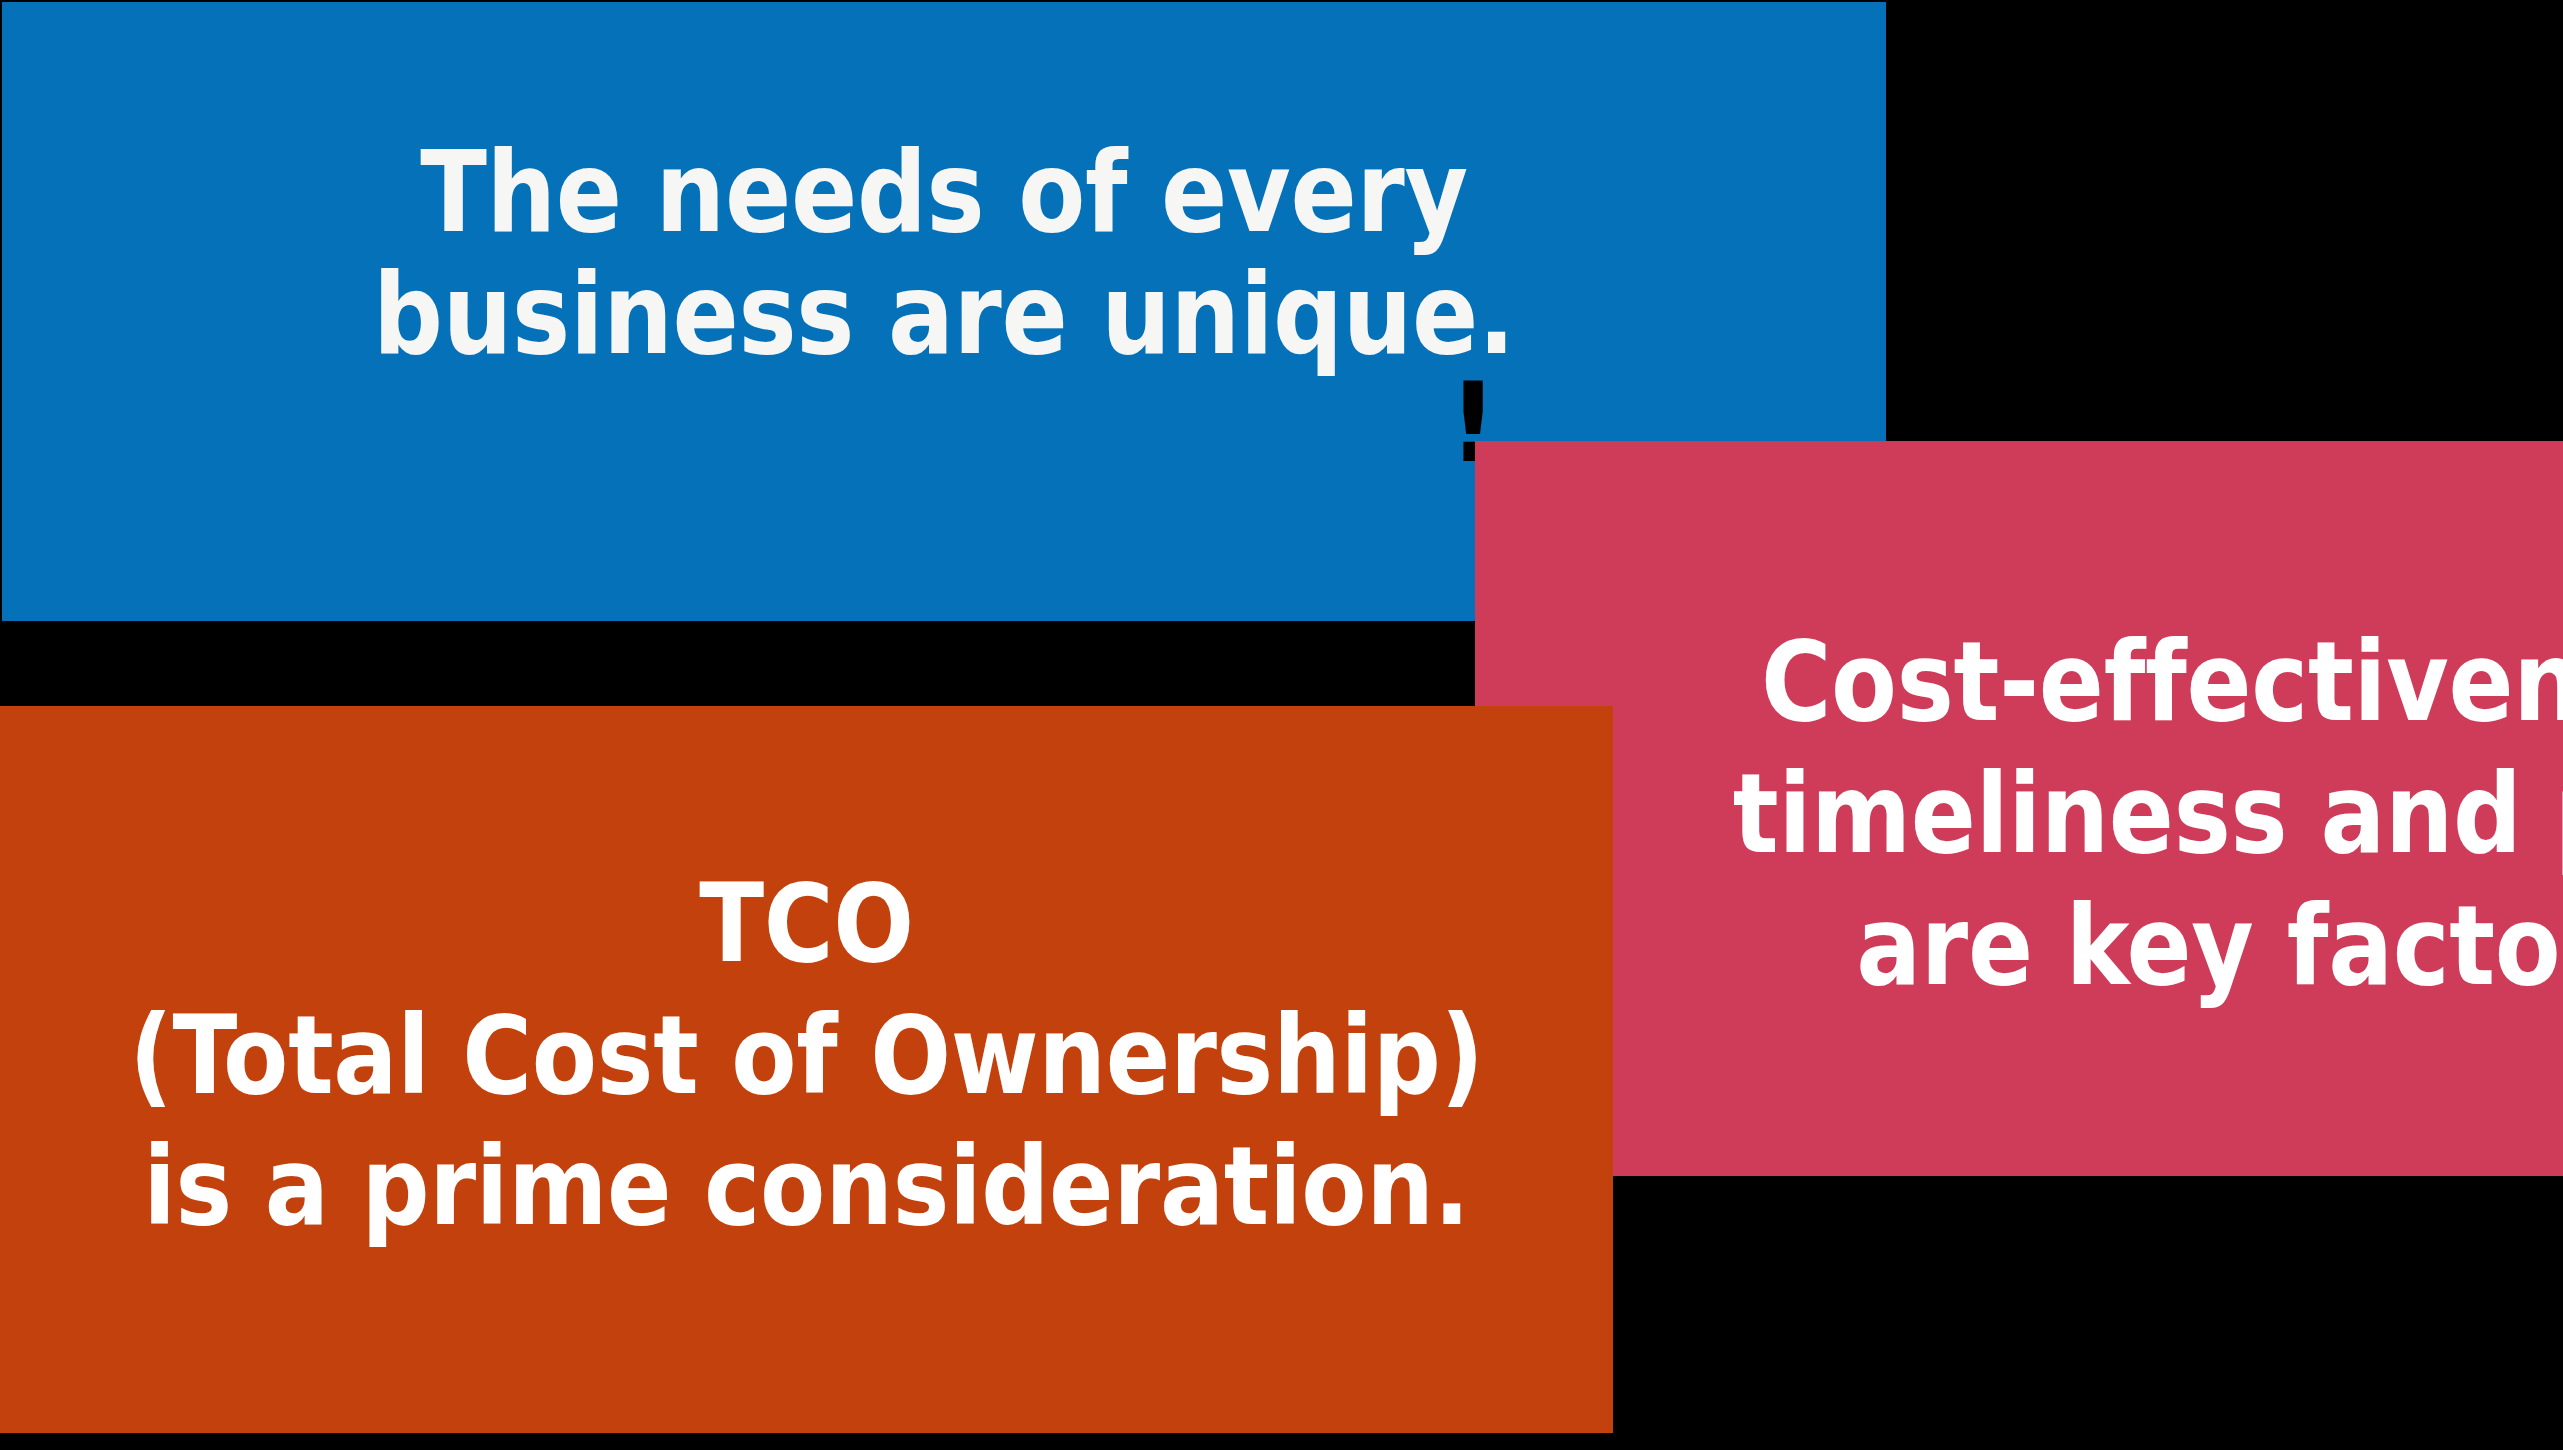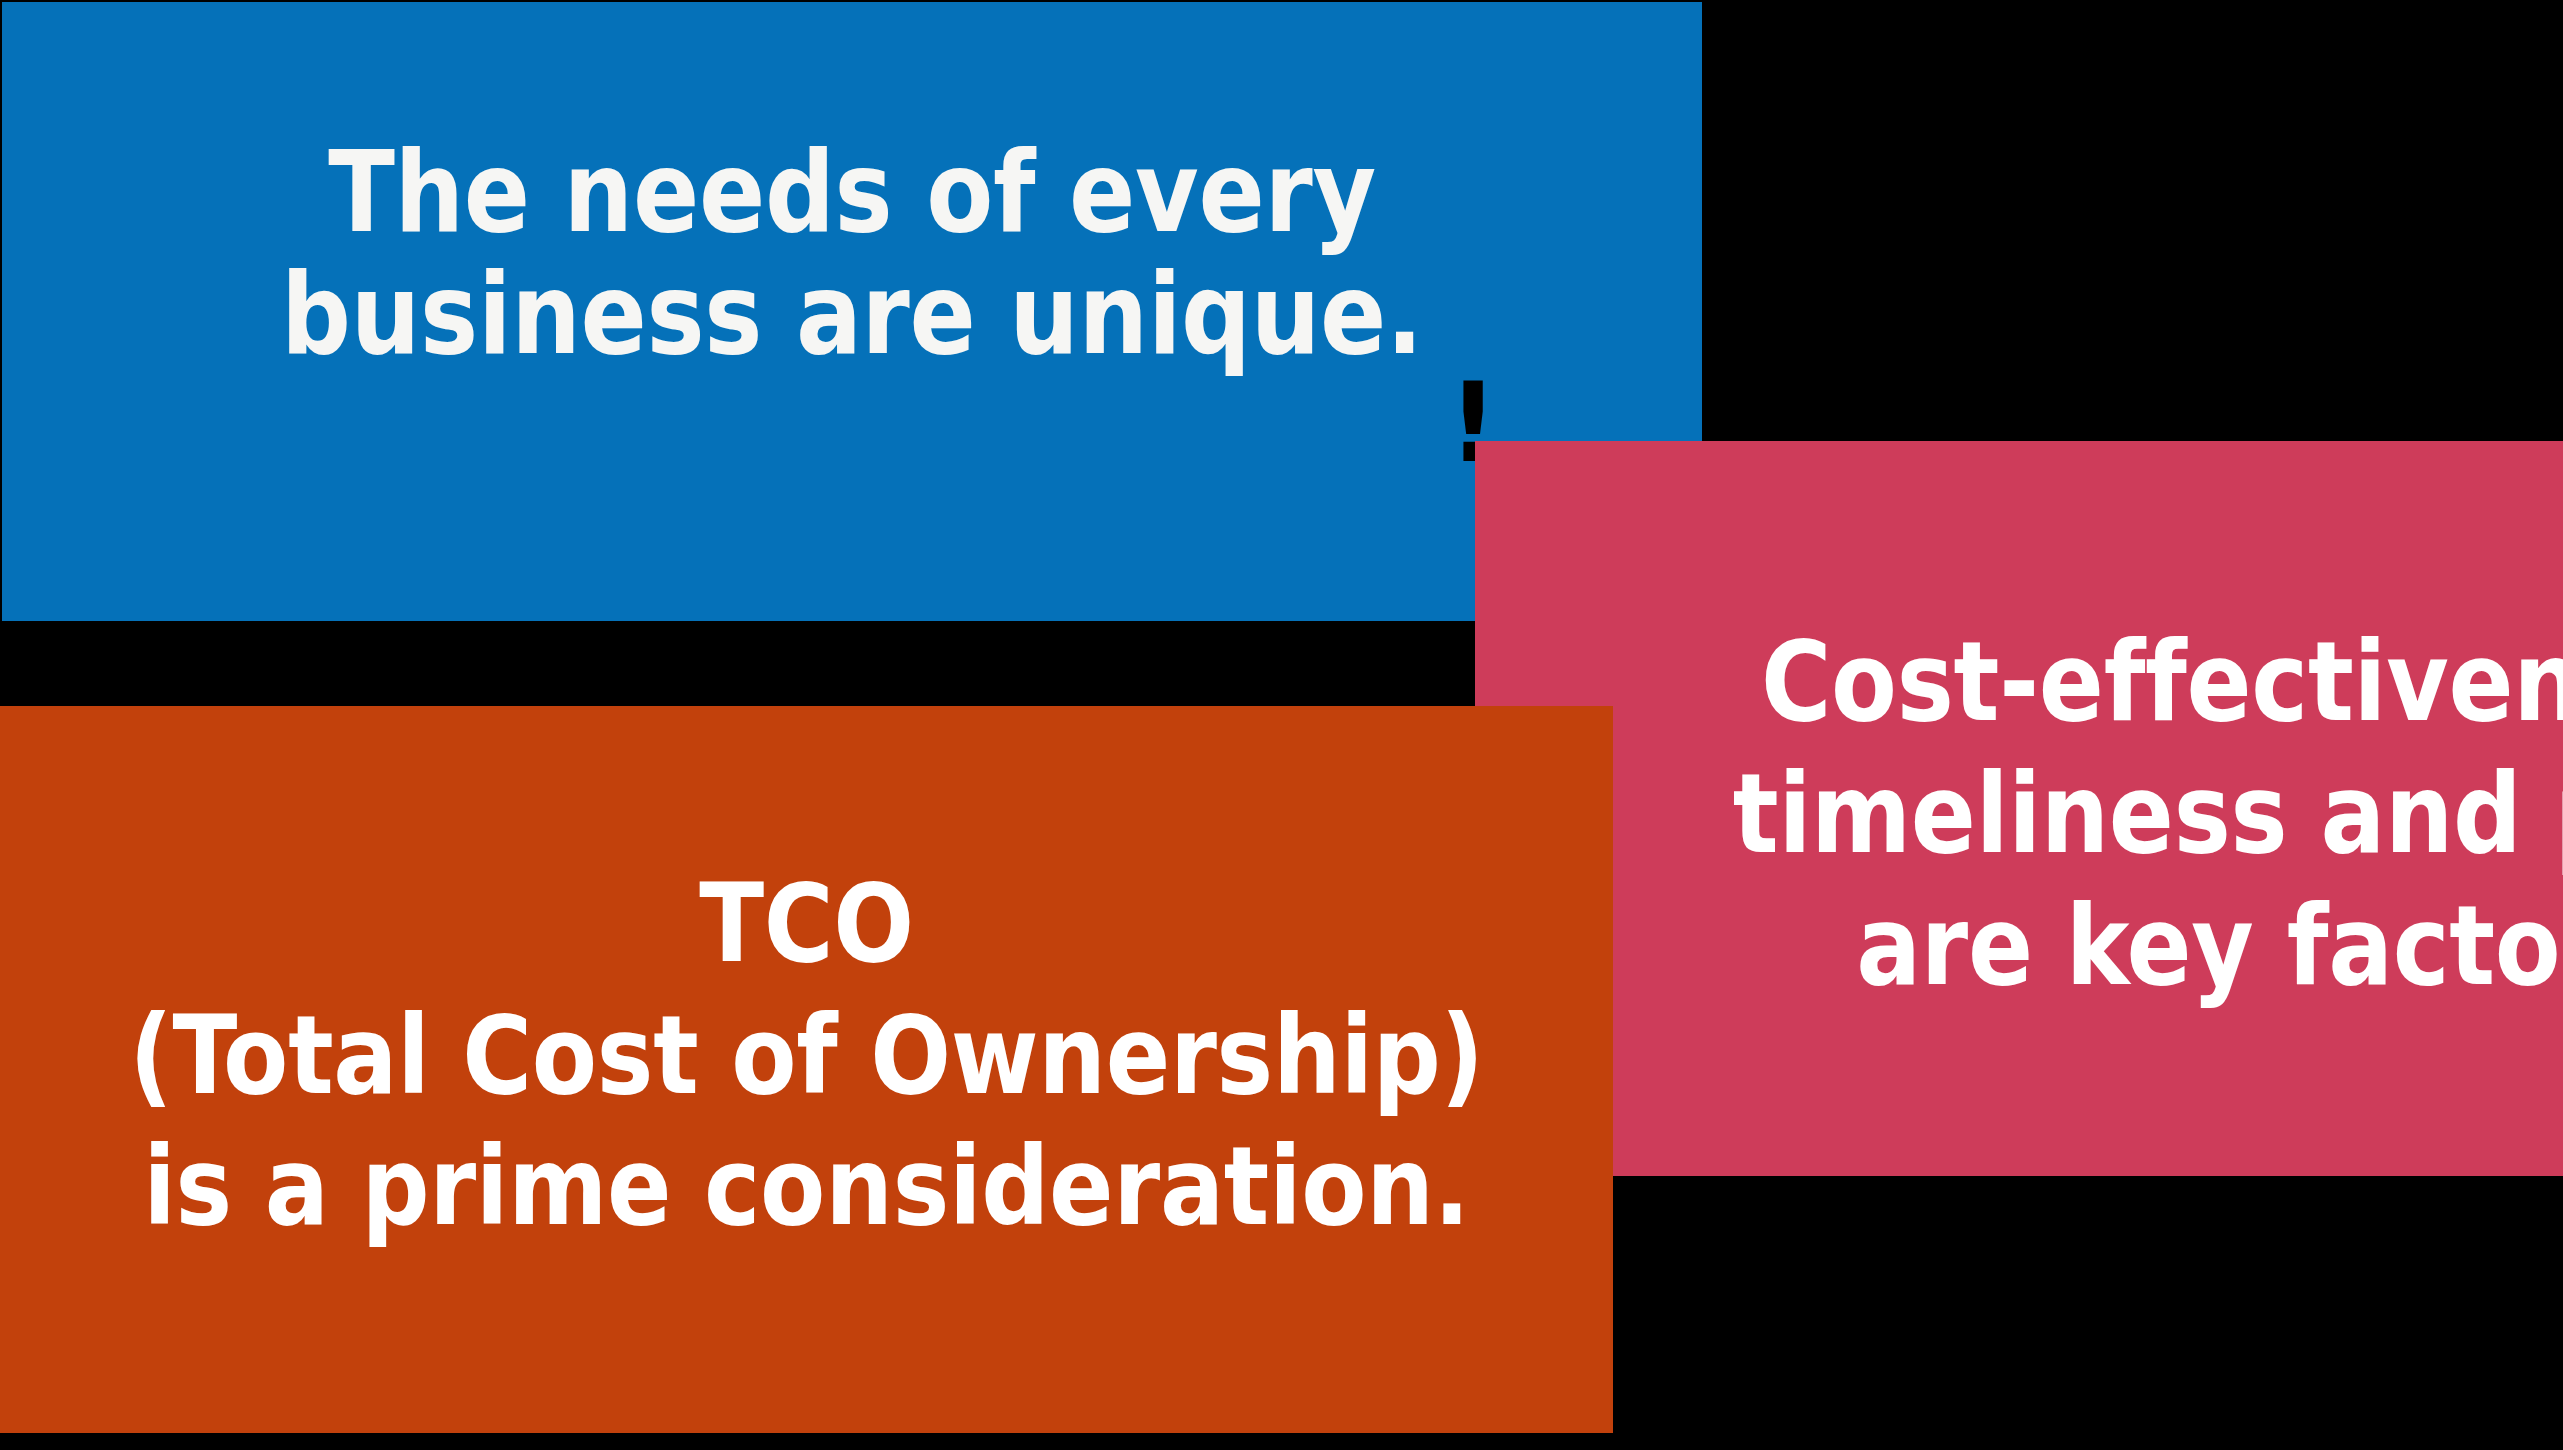--- a/index.html
+++ b/index.html
@@ -42,21 +42,21 @@
 
   .panel-text .line {
     display: block;
     white-space: nowrap;
   }
 
   
   #panel-blue {
     left: 1.5px;
     top: 1.5px;
-    width: 1700px;
+    width: 1884px;
     height: 619px;
     background: #0571b9;
   }
   #panel-blue .panel-text {
     color: #f6f6f4;
     font-size: 112px;
     line-height: 1.085;
     transform: translateY(-57px) scaleX(0.97);
   }
   

